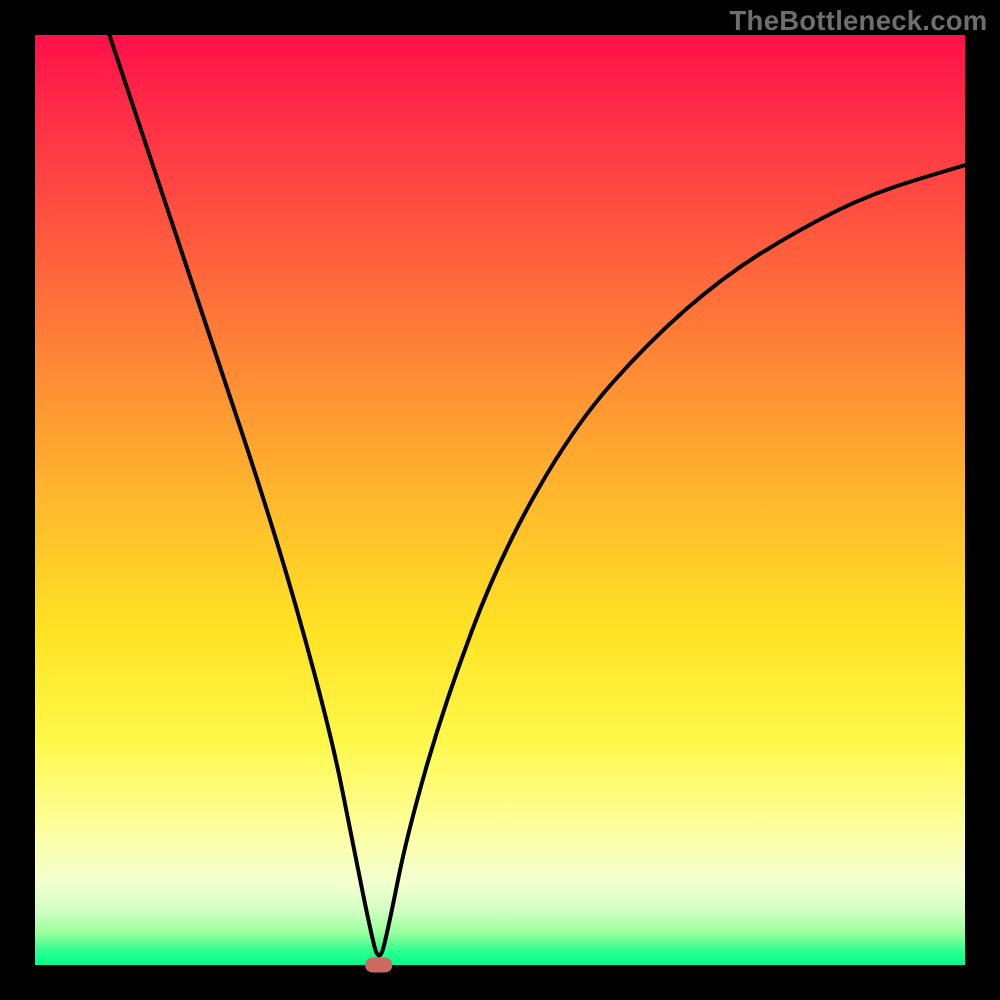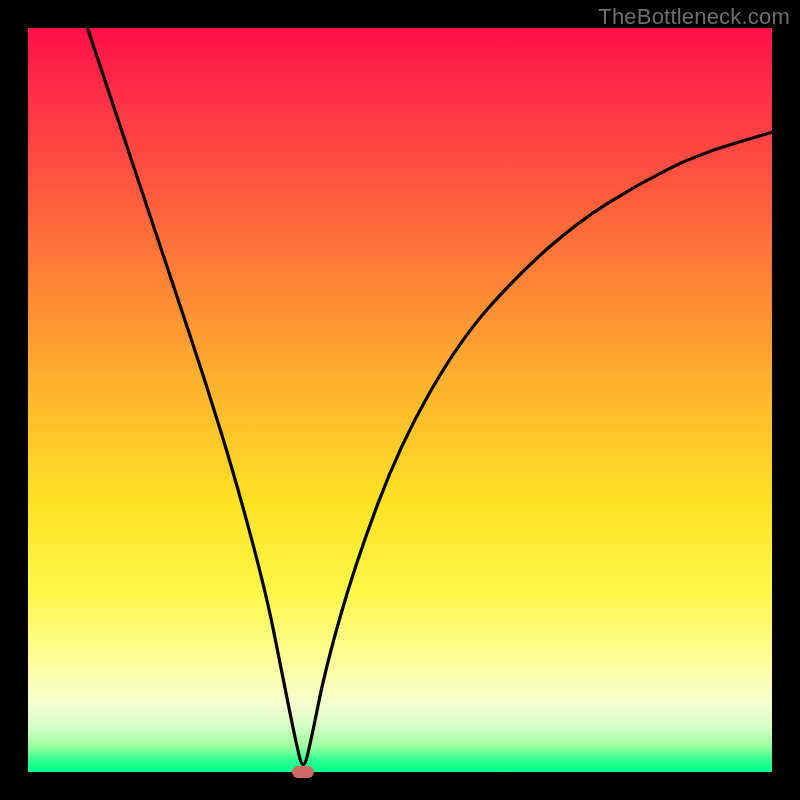--- a/index.html
+++ b/index.html
@@ -39,21 +39,21 @@
       #9cff9e 96.5%,
       #2cff90 98.5%,
       #00ff8a 100%
     );
   }
   .watermark {
     position: absolute;
     top: 4px;
     right: 10px;
     font-size: 22px;
-    font-weight: 400;
+    font-weight: 700;
     color: #6e6e6e;
     letter-spacing: 0.2px;
     user-select: none;
   }
   svg.curve {
     position: absolute;
     left: 0;
     top: 0;
     width: 744px;
     height: 744px;

